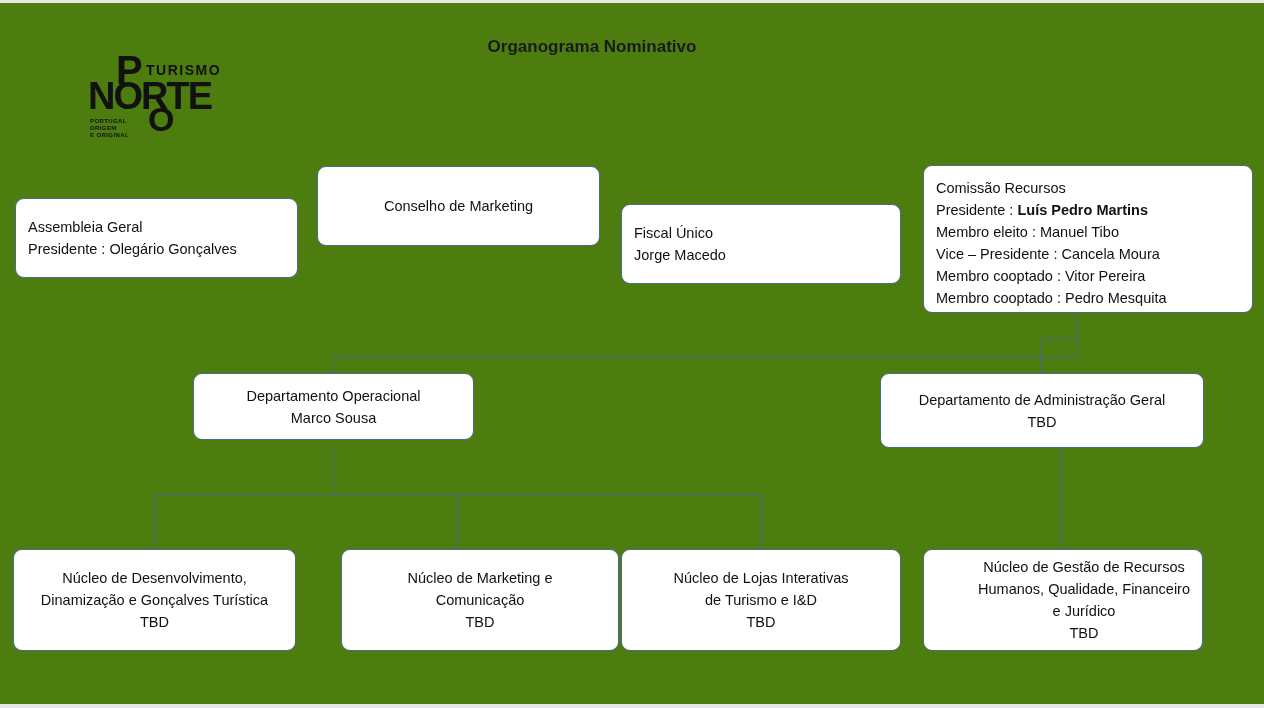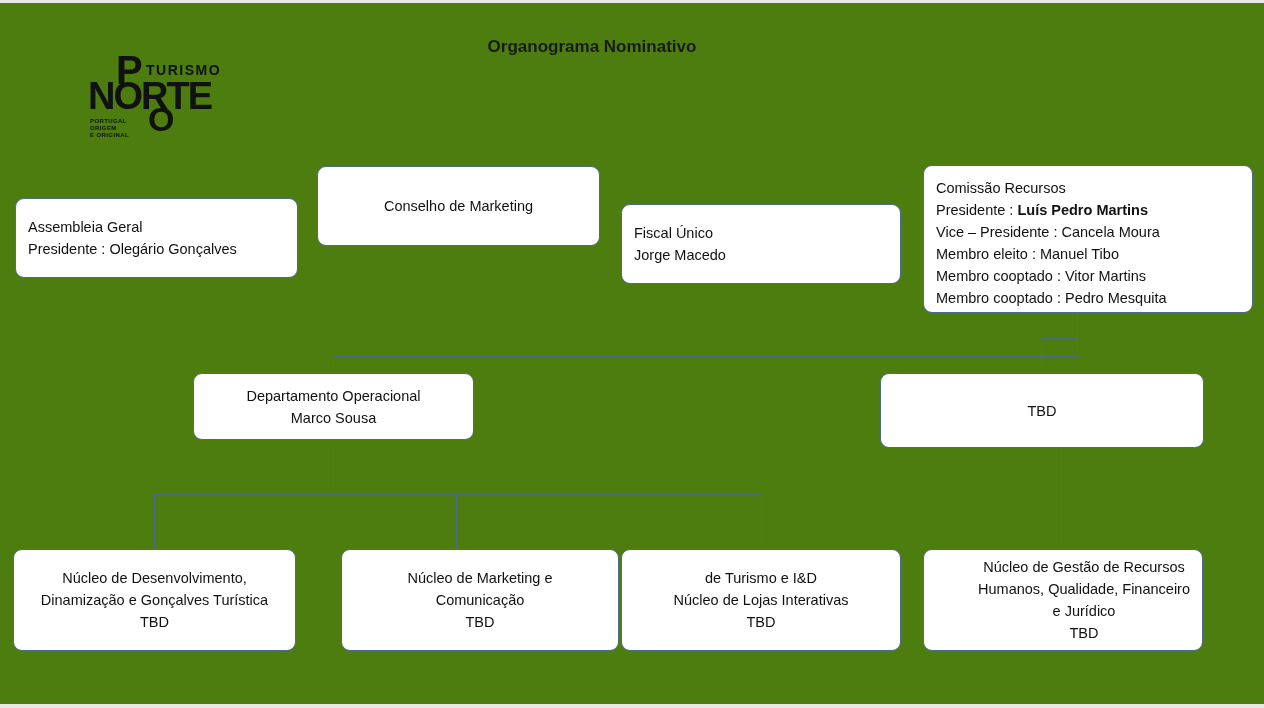--- a/index.html
+++ b/index.html
@@ -194,36 +194,37 @@
       <div>Jorge Macedo</div>
     </div>
   </div>
 
   <div class="node left" style="left:923px; top:165px; width:330px; height:148px; padding-top:11px;">
     <div class="inner">
       <div>Comissão Recursos</div>
       <div>
         <span>Presidente : </span><b>Luís Pedro Martins</b>
       </div>
+      <div>Membro eleito : Manuel Tibo</div>
       <div>Vice – Presidente : Cancela Moura</div>
-      <div>Membro eleito : Manuel Tibo</div>
-      <div>Membro cooptado : Vitor Martins</div>
+      <div>Membro cooptado : Vitor Pereira</div>
       <div>Membro cooptado : Pedro Mesquita</div>
     </div>
   </div>
 
   <div class="node center" style="left:193px; top:373px; width:281px; height:67px;">
     <div class="inner">
       <div>Departamento Operacional</div>
       <div>Marco Sousa</div>
     </div>
   </div>
 
   <div class="node center" style="left:880px; top:373px; width:324px; height:75px;">
     <div class="inner">
+      <div>Departamento de Administração Geral</div>
       <div>TBD</div>
     </div>
   </div>
 
   <div class="node center" style="left:13px; top:549px; width:283px; height:102px;justify-content:center;">
     <div class="inner">
       <div>Núcleo de Desenvolvimento,</div>
       <div>Dinamização e Gonçalves Turística</div>
       <div>TBD</div>
     </div>
@@ -232,22 +233,22 @@
   <div class="node center" style="left:317px; top:549px; width:278px; height:102px;margin-left:24px;">
     <div class="inner">
       <div>Núcleo de Marketing e</div>
       <div>Comunicação</div>
       <div>TBD</div>
     </div>
   </div>
 
   <div class="node center" style="left:621px; top:549px; width:280px; height:102px;">
     <div class="inner">
+      <div>Núcleo de  Lojas Interativas</div>
       <div>de Turismo e I&amp;D</div>
-      <div>Núcleo de  Lojas Interativas</div>
       <div>TBD</div>
     </div>
   </div>
 
   <div class="node center" style="left:923px; top:549px; width:280px; height:102px;justify-content:flex-end;">
     <div class="inner">
       <div>Núcleo de Gestão de Recursos</div>
       <div>Humanos, Qualidade, Financeiro</div>
       <div>e Jurídico</div>
       <div>TBD</div>

